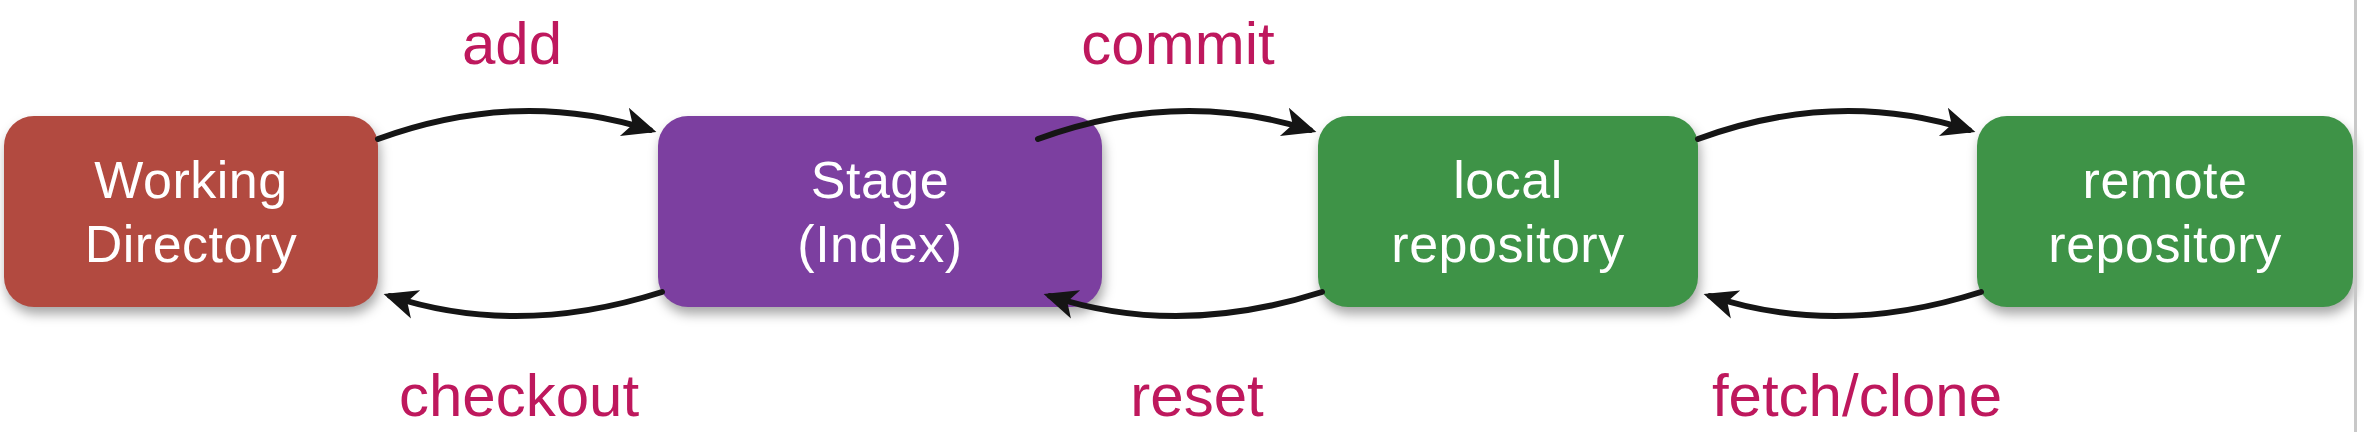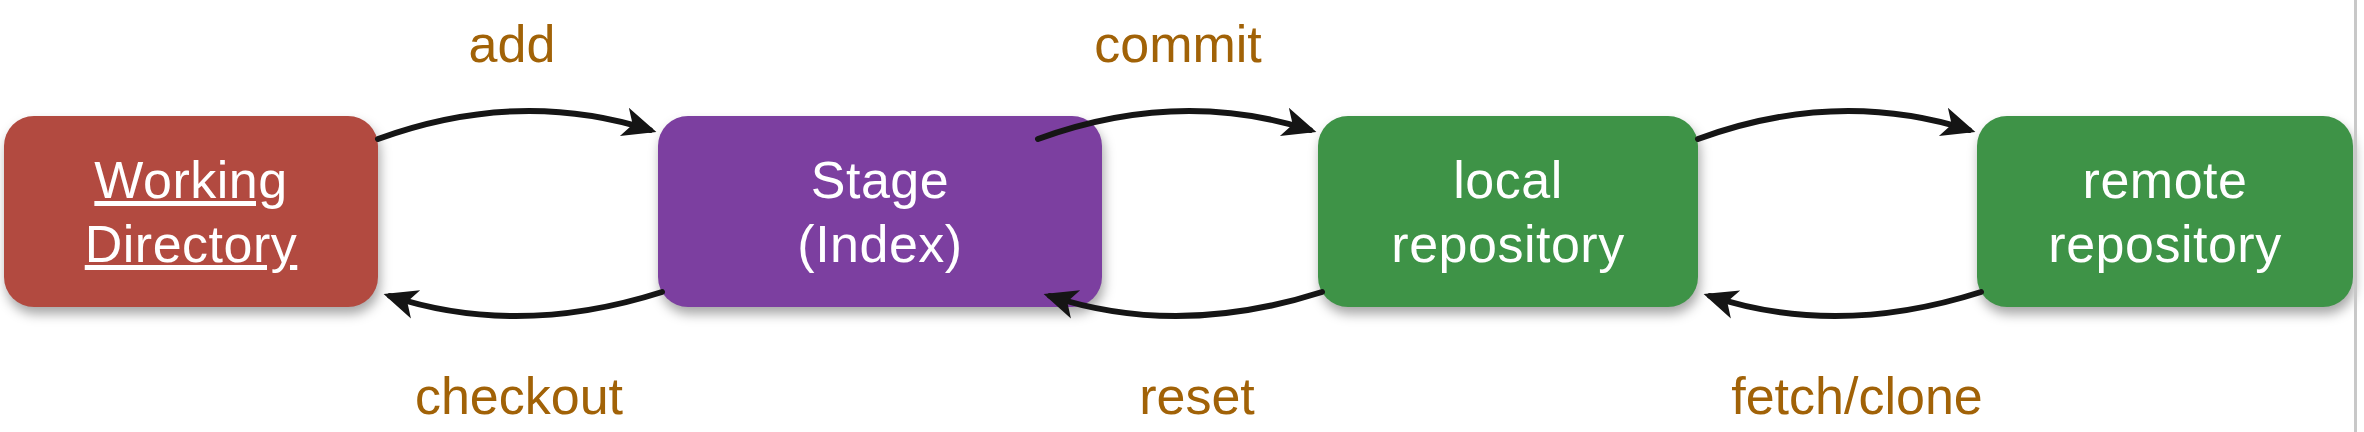--- a/index.html
+++ b/index.html
@@ -39,23 +39,23 @@
     white-space: pre-line;
   }
   #node-working-directory { left: 4px;    width: 374px; }
   #node-stage-index       { left: 658px;  width: 444px; }
   #node-local-repository  { left: 1318px; width: 380px; }
   #node-remote-repository { left: 1977px; width: 376px; }
 
   .edge-label {
     position: absolute;
     transform: translateX(-50%);
-    font-size: 52px;
+    font-size: 60px;
     line-height: 60px;
-    color: #a16207;
+    color: #be185d;
     white-space: nowrap;
   }
   .edge-label.top    { top: 14px; }
   .edge-label.bottom { top: 366px; }
 
   #label-add        { left: 512px; }
   #label-commit     { left: 1178px; }
   #label-push       { left: 1840px; }
   #label-checkout   { left: 519px; }
   #label-reset      { left: 1197px; }
@@ -79,21 +79,21 @@
     width: 3px;
     height: 432px;
     background: #c8c8c8;
   }
 </style>
 </head>
 <body>
 
 <div class="stage-canvas">
 
-  <div class="node" id="node-working-directory" style="background-color: rgb(178, 74, 64); text-decoration: underline;">
+  <div class="node" id="node-working-directory" style="background-color: rgb(178, 74, 64);">
     <span class="node-label">Working
 Directory</span>
   </div>
   <div class="node" id="node-stage-index" style="background-color: rgb(124, 63, 160);">
     <span class="node-label">Stage
 (Index)</span>
   </div>
   <div class="node" id="node-local-repository" style="background-color: rgb(62, 147, 71); justify-content: center;">
     <span class="node-label">local
 repository</span>

